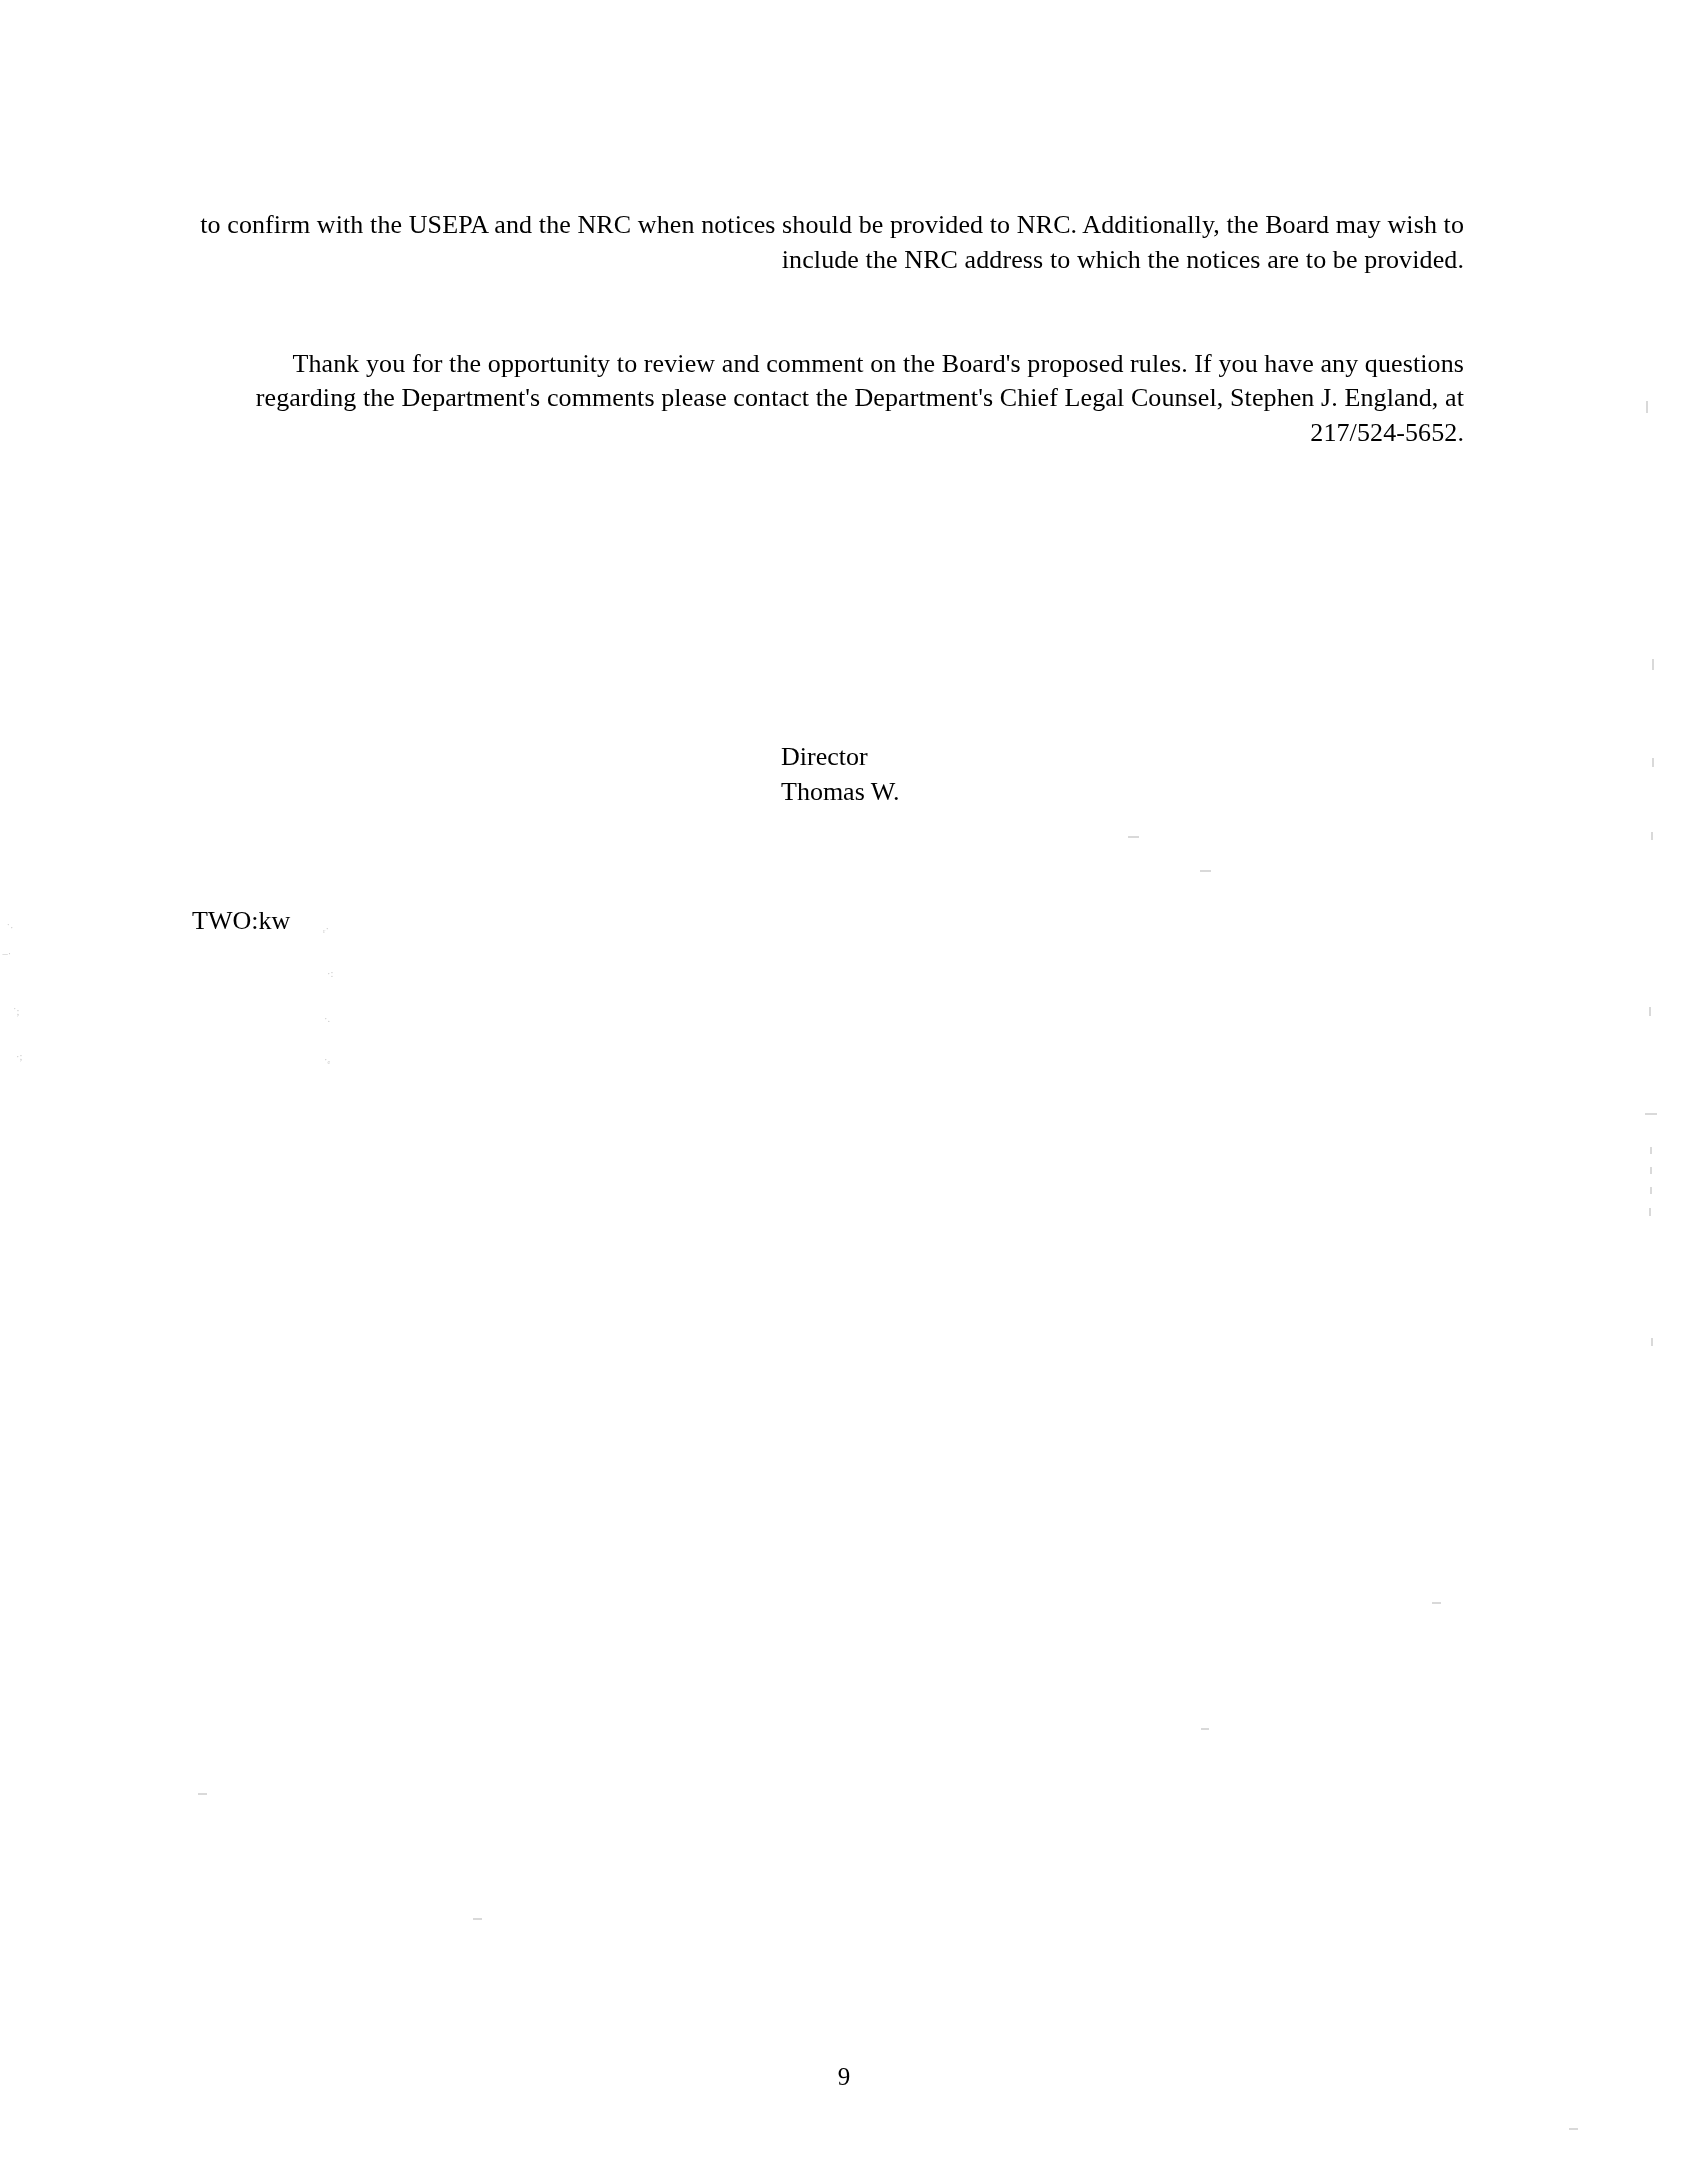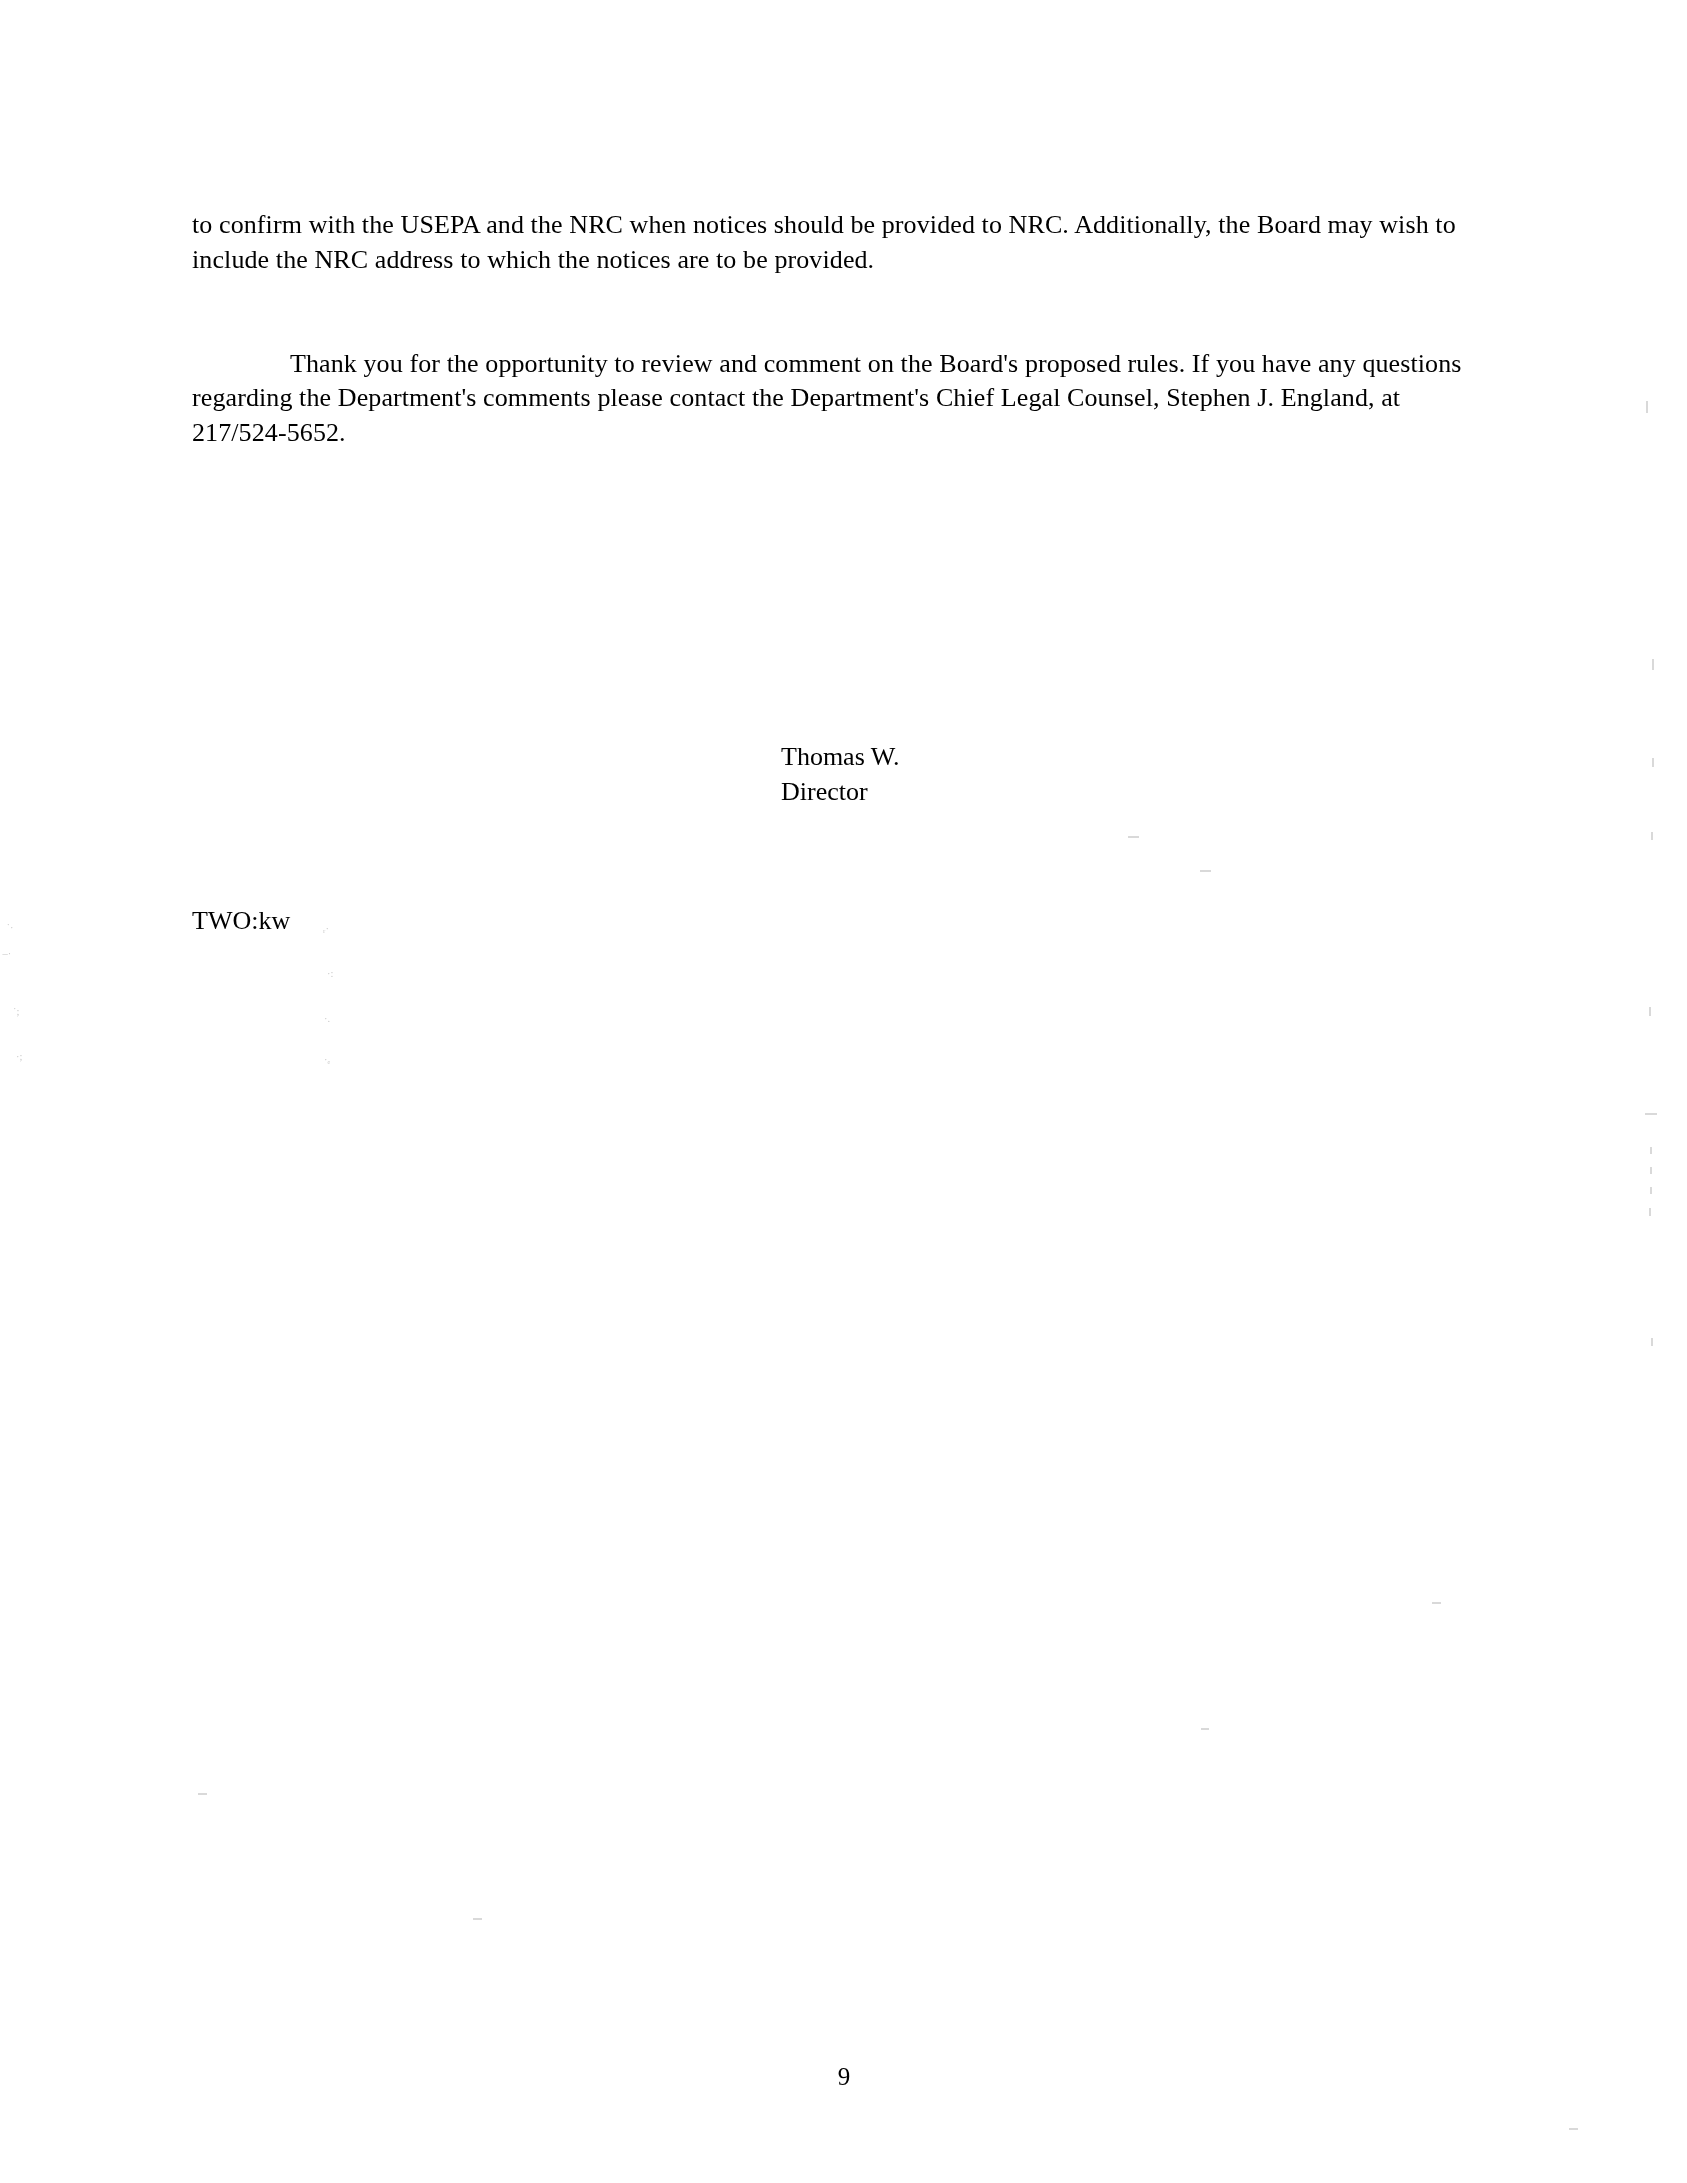--- a/index.html
+++ b/index.html
@@ -29,21 +29,21 @@
   .letter-body {
     position: absolute;
     left: 192px;
     top: 208px;
     width: 1272px;
   }
 
   .para {
     font-size: 26px;
     line-height: 1.34;
-    text-align: left;
+    text-align: right;
     margin: 0 0 0 0;
     letter-spacing: 0.1px;
   }
 
   .para-gap {
     height: 37px;
   }
 
   .para-indent {
     text-indent: 98px;
@@ -101,22 +101,22 @@
 
 <div class="page">
 
   <div class="letter-body">
     <p class="para">to confirm with the USEPA and the NRC when notices should be provided to NRC. Additionally, the Board may wish to include the NRC address to which the notices are to be provided.</p>
     <div class="para-gap"></div>
     <p class="para para-indent">Thank you for the opportunity to review and comment on the Board's proposed rules.  If you have any questions regarding the Department's comments please contact the Department's Chief Legal Counsel, Stephen J. England, at 217/524-5652.</p>
   </div>
 
   <div class="signature-block">
+    <div class="signature-line">Director</div>
     <div class="signature-line">Thomas W.</div>
-    <div class="signature-line">Director</div>
   </div>
 
   <div class="initials">TWO:kw</div>
 
   <div class="page-number">9</div>
 
   <div class="smudge" style="left:6.6px; top:923px;">˙·</div>
   <div class="smudge" style="left:2.6px; top:949px;">–·</div>
   <div class="smudge" style="left:13px; top:1007px;">˙;</div>
   <div class="smudge" style="left:16px; top:1052px;">·;</div>

